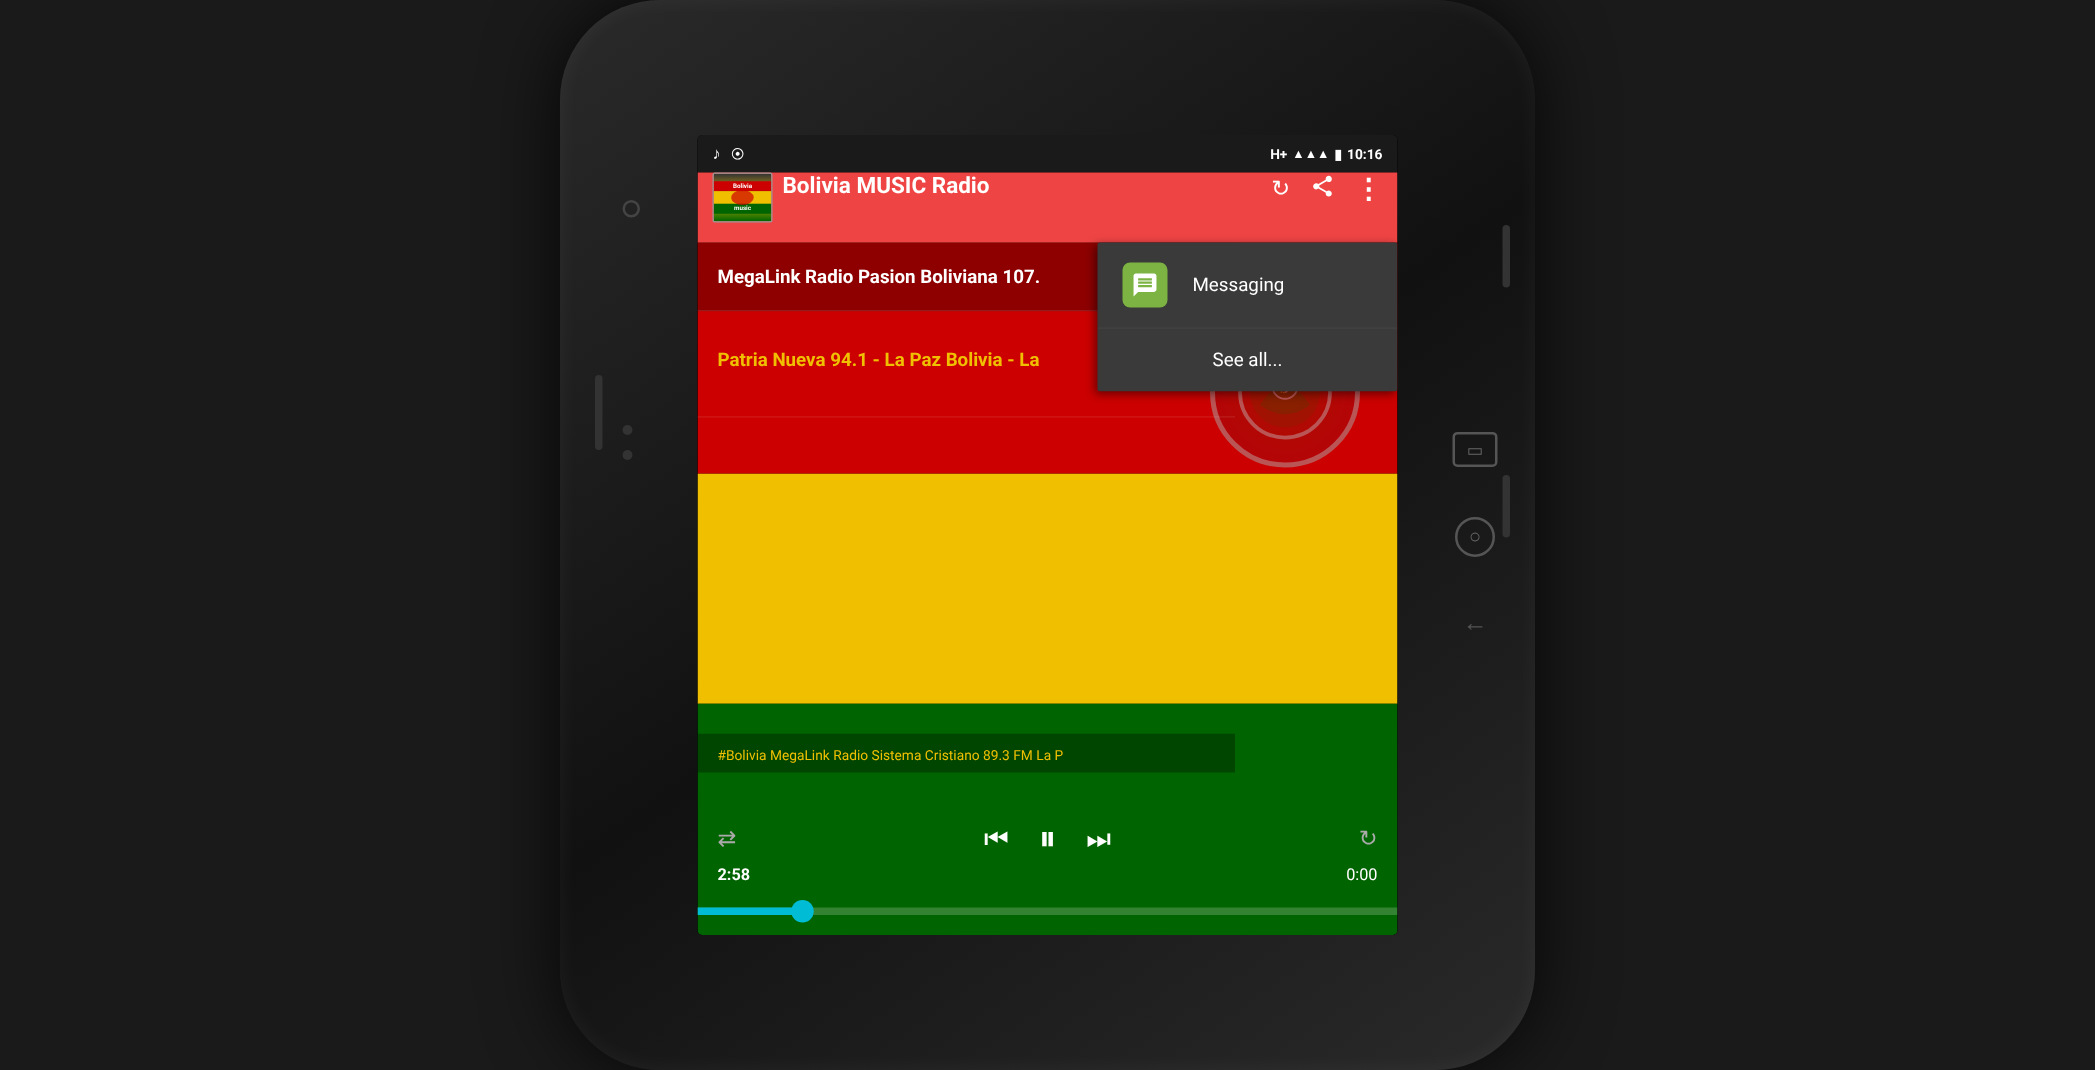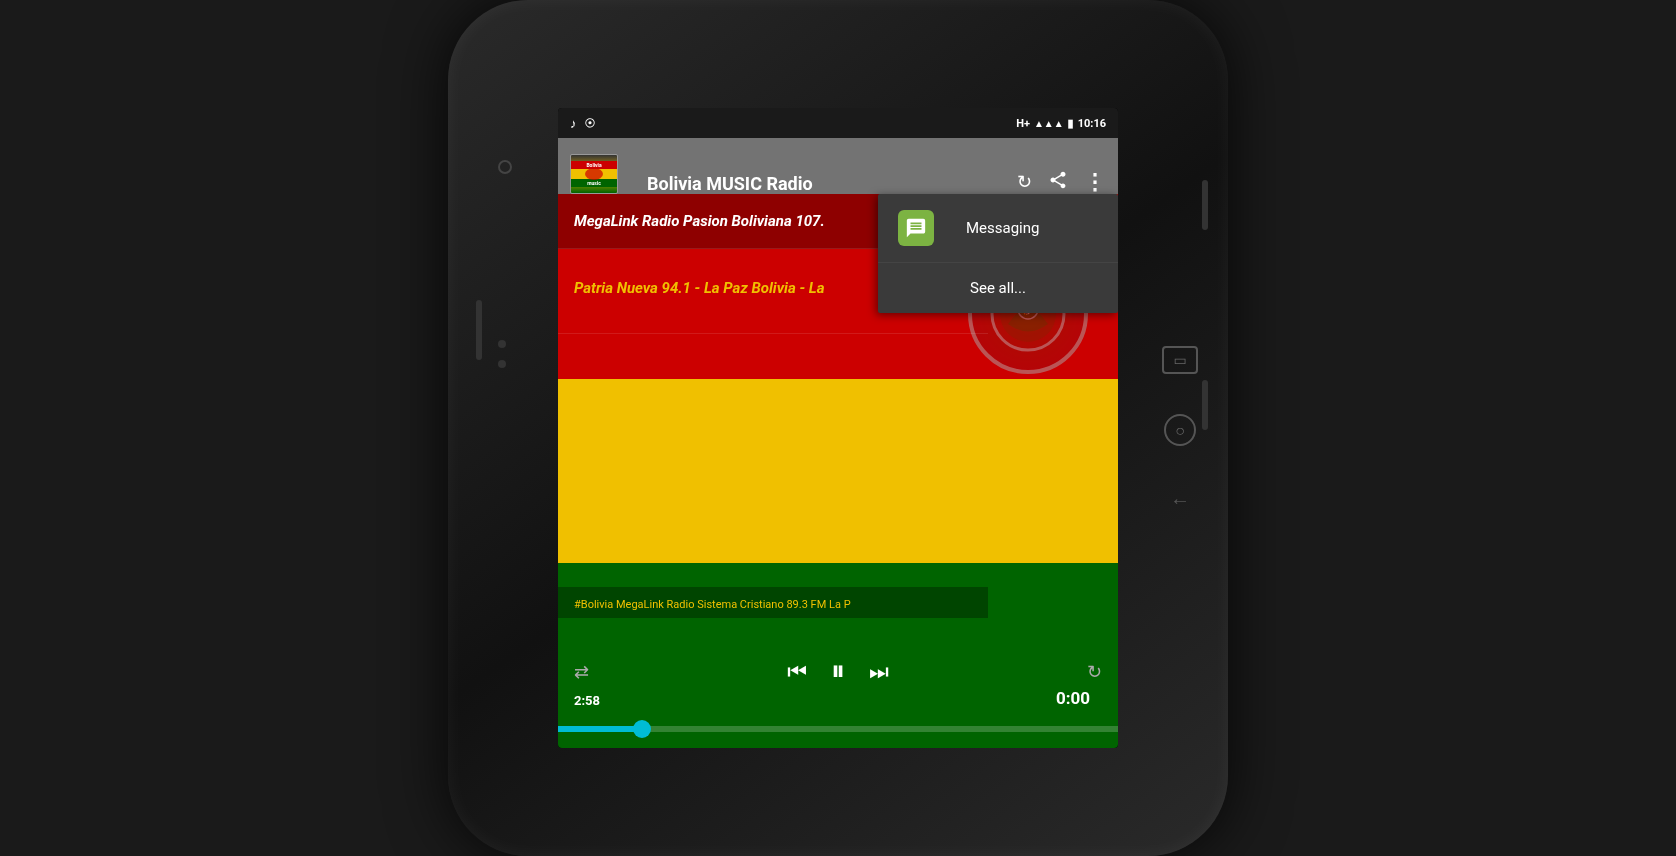--- a/index.html
+++ b/index.html
@@ -58,29 +58,28 @@
       gap: 4px;
       color: #fff;
       font-size: 11px;
       font-weight: bold;
     }
 
     
     .app-bar {
       width: 100%;
       height: 56px;
-      background: #737373;
-      display: flex;
-      align-items: flex-end;
+      background: #ef4444;
+      display: flex;
+      align-items: flex-start;
       padding: 0 12px;
       position: absolute;
       top: 30px;
       left: 0;
       z-index: 10;
-      gap: 21px;
     }
     .app-logo {
       width: 48px;
       height: 40px;
       background: linear-gradient(to bottom, #333 0%, #f5c000 50%, #006400 100%);
       border: 1px solid #999;
       border-radius: 2px;
       display: flex;
       flex-direction: column;
       align-items: center;
@@ -138,21 +137,20 @@
       left: 0;
       width: 430px;
       height: 100%;
     }
 
     .radio-item {
       padding: 18px 16px;
       font-size: 15px;
       font-weight: bold;
       border-bottom: 1px solid rgba(255,255,255,0.1);
-      font-style: italic;
     }
     .radio-item-1 {
       color: #fff;
       background: rgba(0,0,0,0.3);
     }
     .radio-item-2 {
       color: #f0c000;
       padding-top: 30px;
       padding-bottom: 36px;
     }
@@ -211,24 +209,24 @@
       position: absolute;
       bottom: 40px;
       left: 16px;
       color: #fff;
       font-size: 13px;
       font-weight: bold;
     }
     .time-right {
       position: absolute;
       bottom: 40px;
-      right: 28px;
-      color: #fff;
-      font-size: 17px;
-      font-weight: bold;
+      right: 16px;
+      color: #fff;
+      font-size: 13px;
+      font-weight: normal;
     }
 
     
     .progress-bar-container {
       position: absolute;
       bottom: 16px;
       left: 0;
       width: 560px;
       height: 6px;
       background: rgba(255,255,255,0.2);
@@ -259,21 +257,21 @@
       width: 240px;
       background: #3a3a3a;
       z-index: 20;
       border-radius: 2px;
       box-shadow: -2px 2px 8px rgba(0,0,0,0.5);
     }
     .dropdown-item {
       display: flex;
       align-items: center;
       padding: 16px 20px;
-      gap: 32px;
+      gap: 20px;
       cursor: pointer;
       border-bottom: 1px solid rgba(255,255,255,0.05);
     }
     .dropdown-item-icon {
       width: 36px;
       height: 36px;
       border-radius: 6px;
       display: flex;
       align-items: center;
       justify-content: center;

